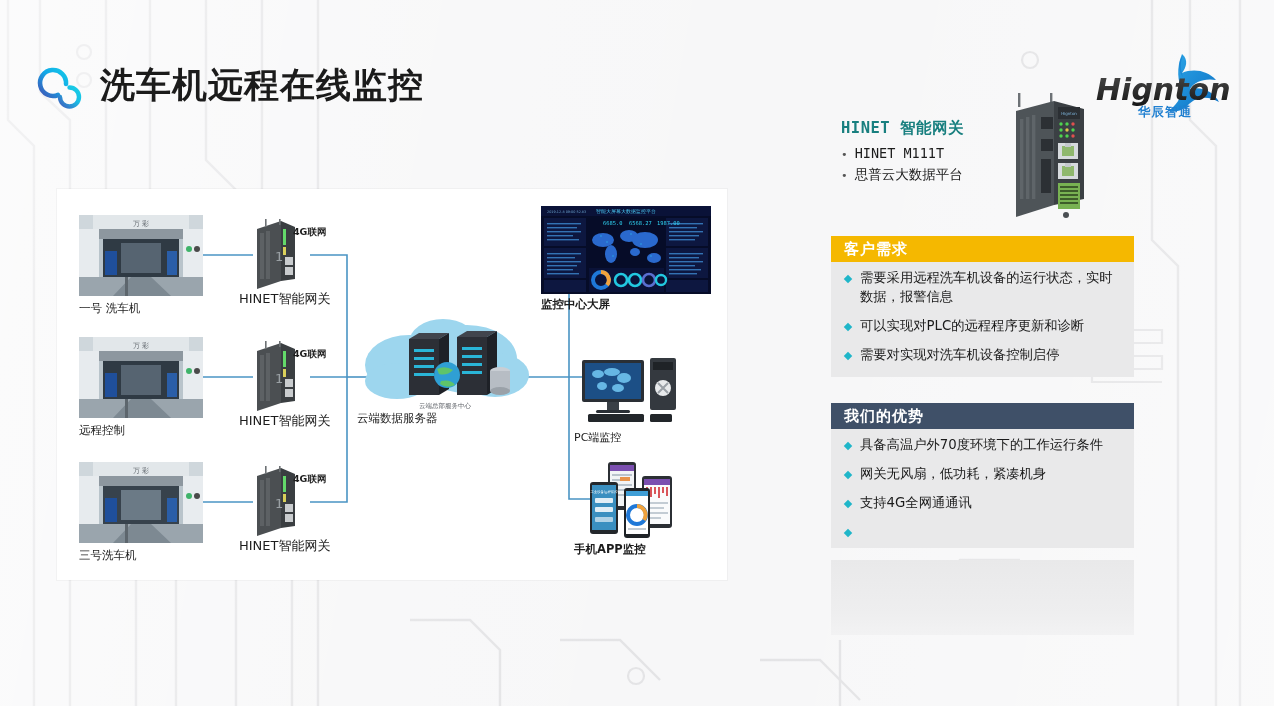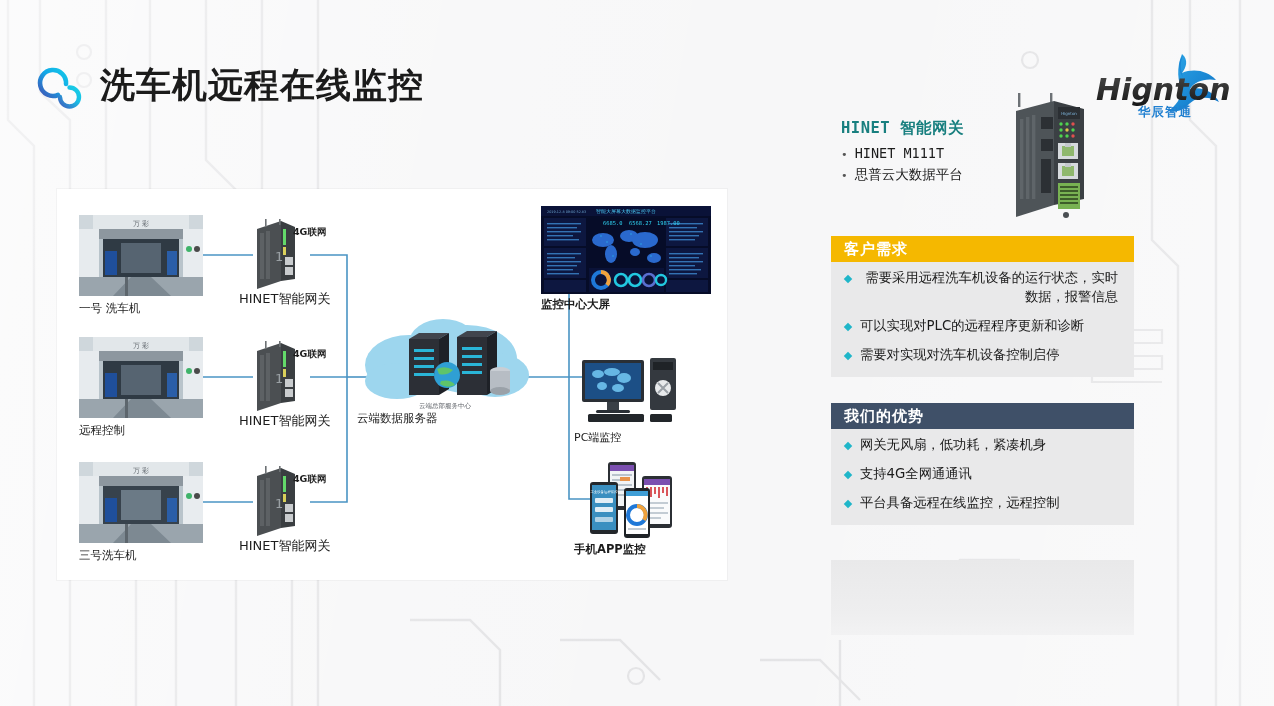--- a/index.html
+++ b/index.html
@@ -47,21 +47,21 @@
     font-size:15.5px;font-weight:700;color:#187f7f;letter-spacing:.5px;margin-bottom:4px;}
   .hinet-li{font-family:"DejaVu Sans Mono","Liberation Mono",monospace;
     font-size:13.5px;color:#1c1c1c;line-height:1.55;display:flex;gap:7px;align-items:baseline;}
   .hinet-li .dot{color:#555;font-size:11px;line-height:1;}
   .gw-big{position:absolute;left:1008px;top:93px;width:86px;height:130px;}
 
   .panel{position:absolute;left:831px;width:303px;background:#e9e9ea;}
   .panel-head{height:26px;line-height:26px;padding:0 0 0 13px;color:#ffffff;
     font-family:"DejaVu Sans","Liberation Sans",sans-serif;font-size:15px;font-weight:700;letter-spacing:1px;}
   .panel-body{padding:7px 16px 10px 14px;}
-  .bullet{display:flex;gap:9px;align-items:flex-start;margin:0 0 10px 0;text-align:right;}
+  .bullet{display:flex;gap:9px;align-items:flex-start;margin:0 0 10px 0;}
   .bullet:last-child{margin-bottom:2px;}
   .bullet .mk{flex:0 0 auto;width:6px;height:6px;background:#1fb6c9;
     transform:rotate(45deg);margin-top:7px;}
   .bullet .tx{font-family:"DejaVu Sans","Liberation Sans",sans-serif;
     font-size:13.3px;line-height:1.42;color:#1b1b1b;}
   .panel-tail{position:absolute;left:831px;width:303px;background:#e9e9ea;}
 
   svg{display:block;}
 </style>
 </head>
@@ -547,28 +547,31 @@
       <span class="tx">需要对实现对洗车机设备控制启停</span>
     </div>
   </div>
 </div>
 
 <div class="panel" style="top:403px">
   <div class="panel-head" style="background:#3f5068">我们的优势</div>
   <div class="panel-body">
     <div class="bullet">
       <span class="mk"></span>
+      <span class="tx">具备高温户外70度环境下的工作运行条件</span>
+    </div>
+    <div class="bullet">
+      <span class="mk"></span>
       <span class="tx">网关无风扇，低功耗，紧凑机身</span>
     </div>
     <div class="bullet">
       <span class="mk"></span>
       <span class="tx">支持4G全网通通讯</span>
     </div>
     <div class="bullet">
       <span class="mk"></span>
-      <span class="tx">平台具备远程在线监控，远程控制</span>
     </div>
   </div>
 </div>
 
 <div class="panel-tail" style="top:560px;height:75px;background:linear-gradient(180deg,#e9e9ea 0%,#eeeeef 70%,#f2f2f3 100%)"></div>
 
 </div>
 
 </body></html>

